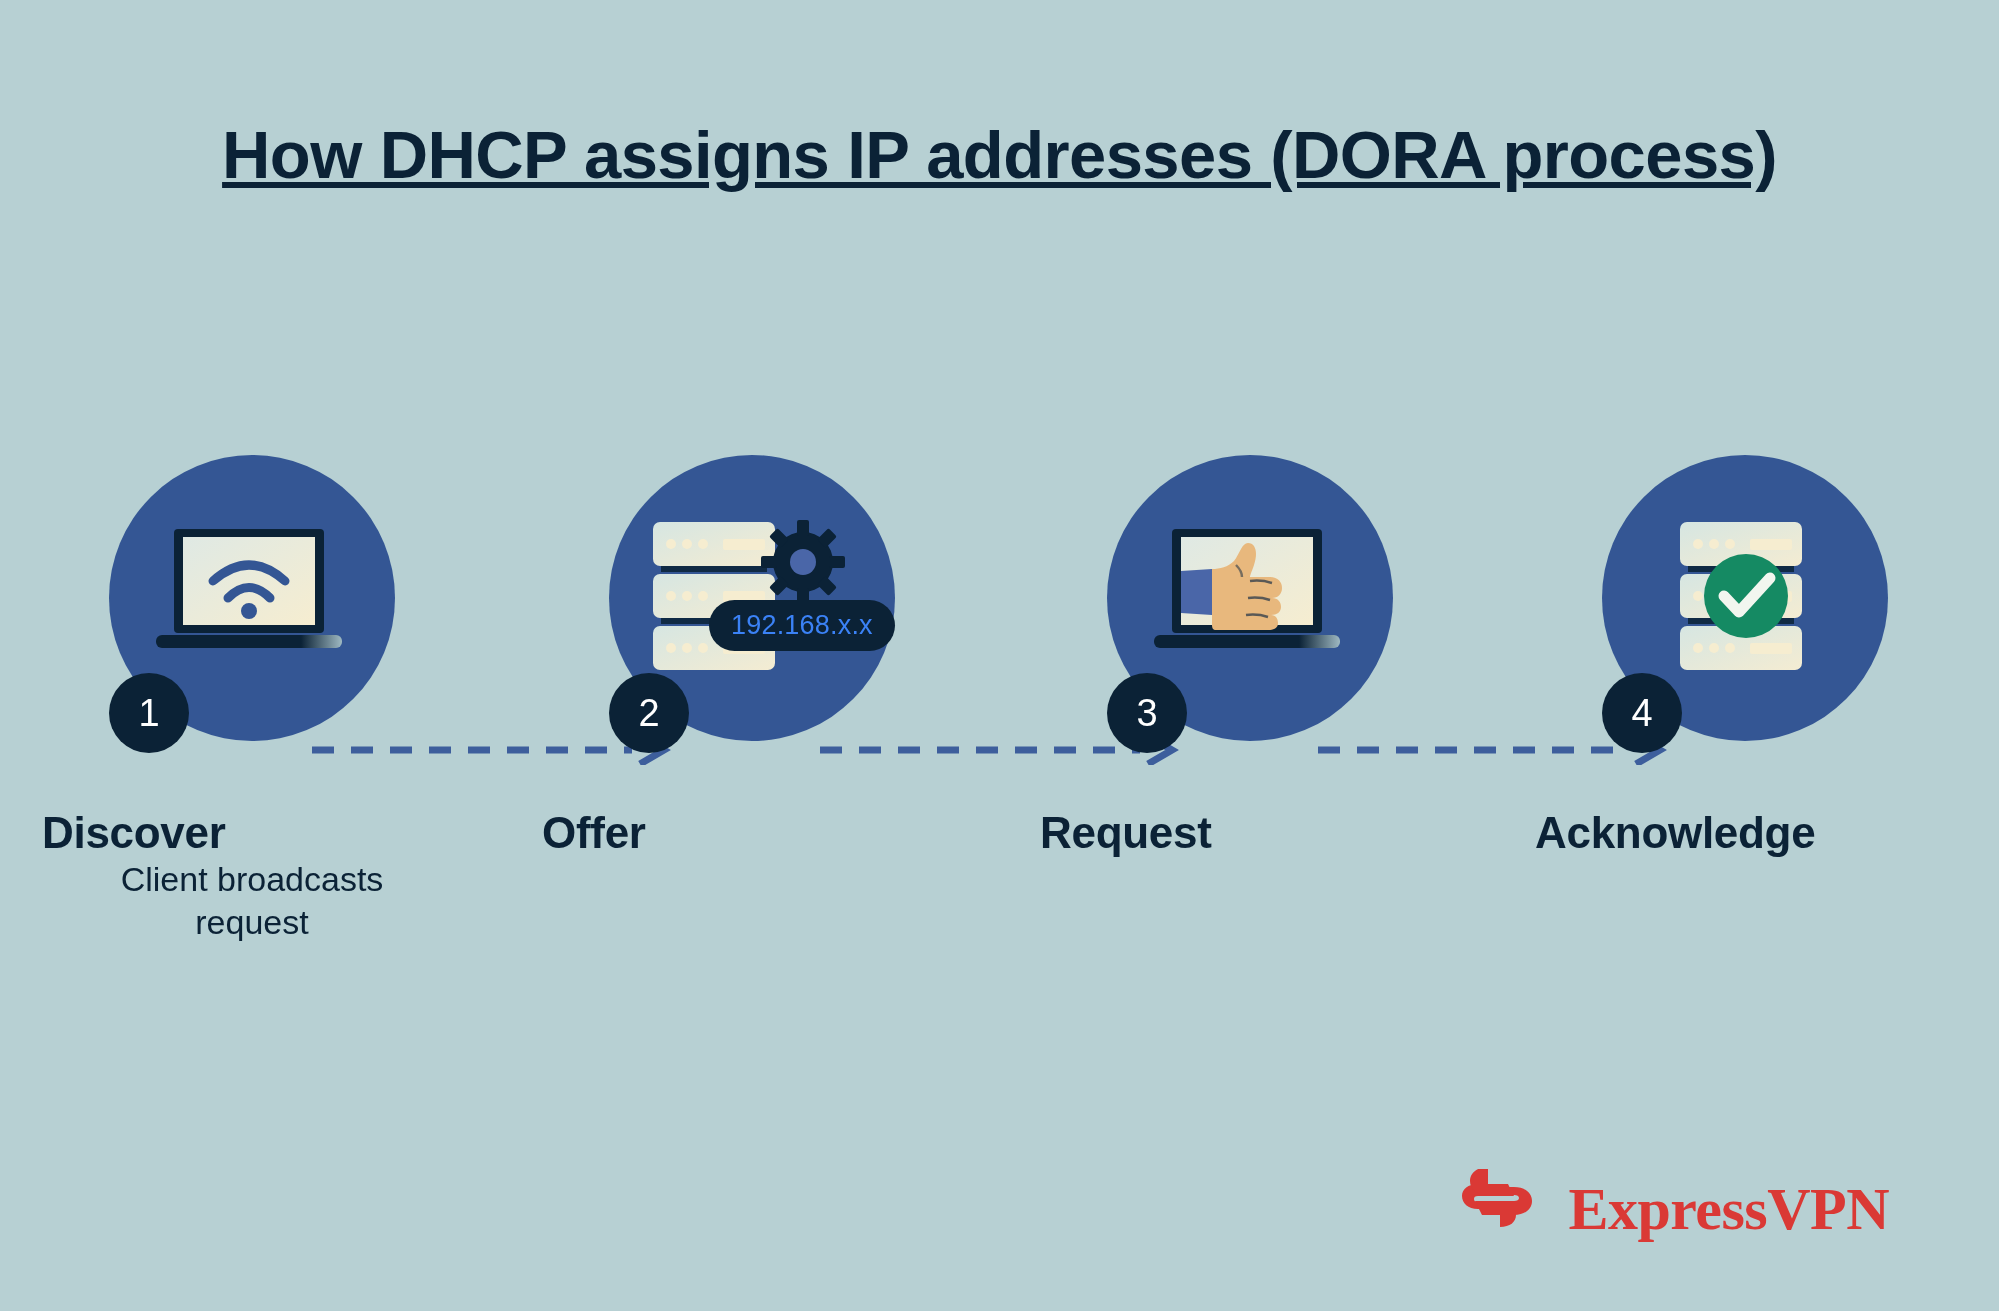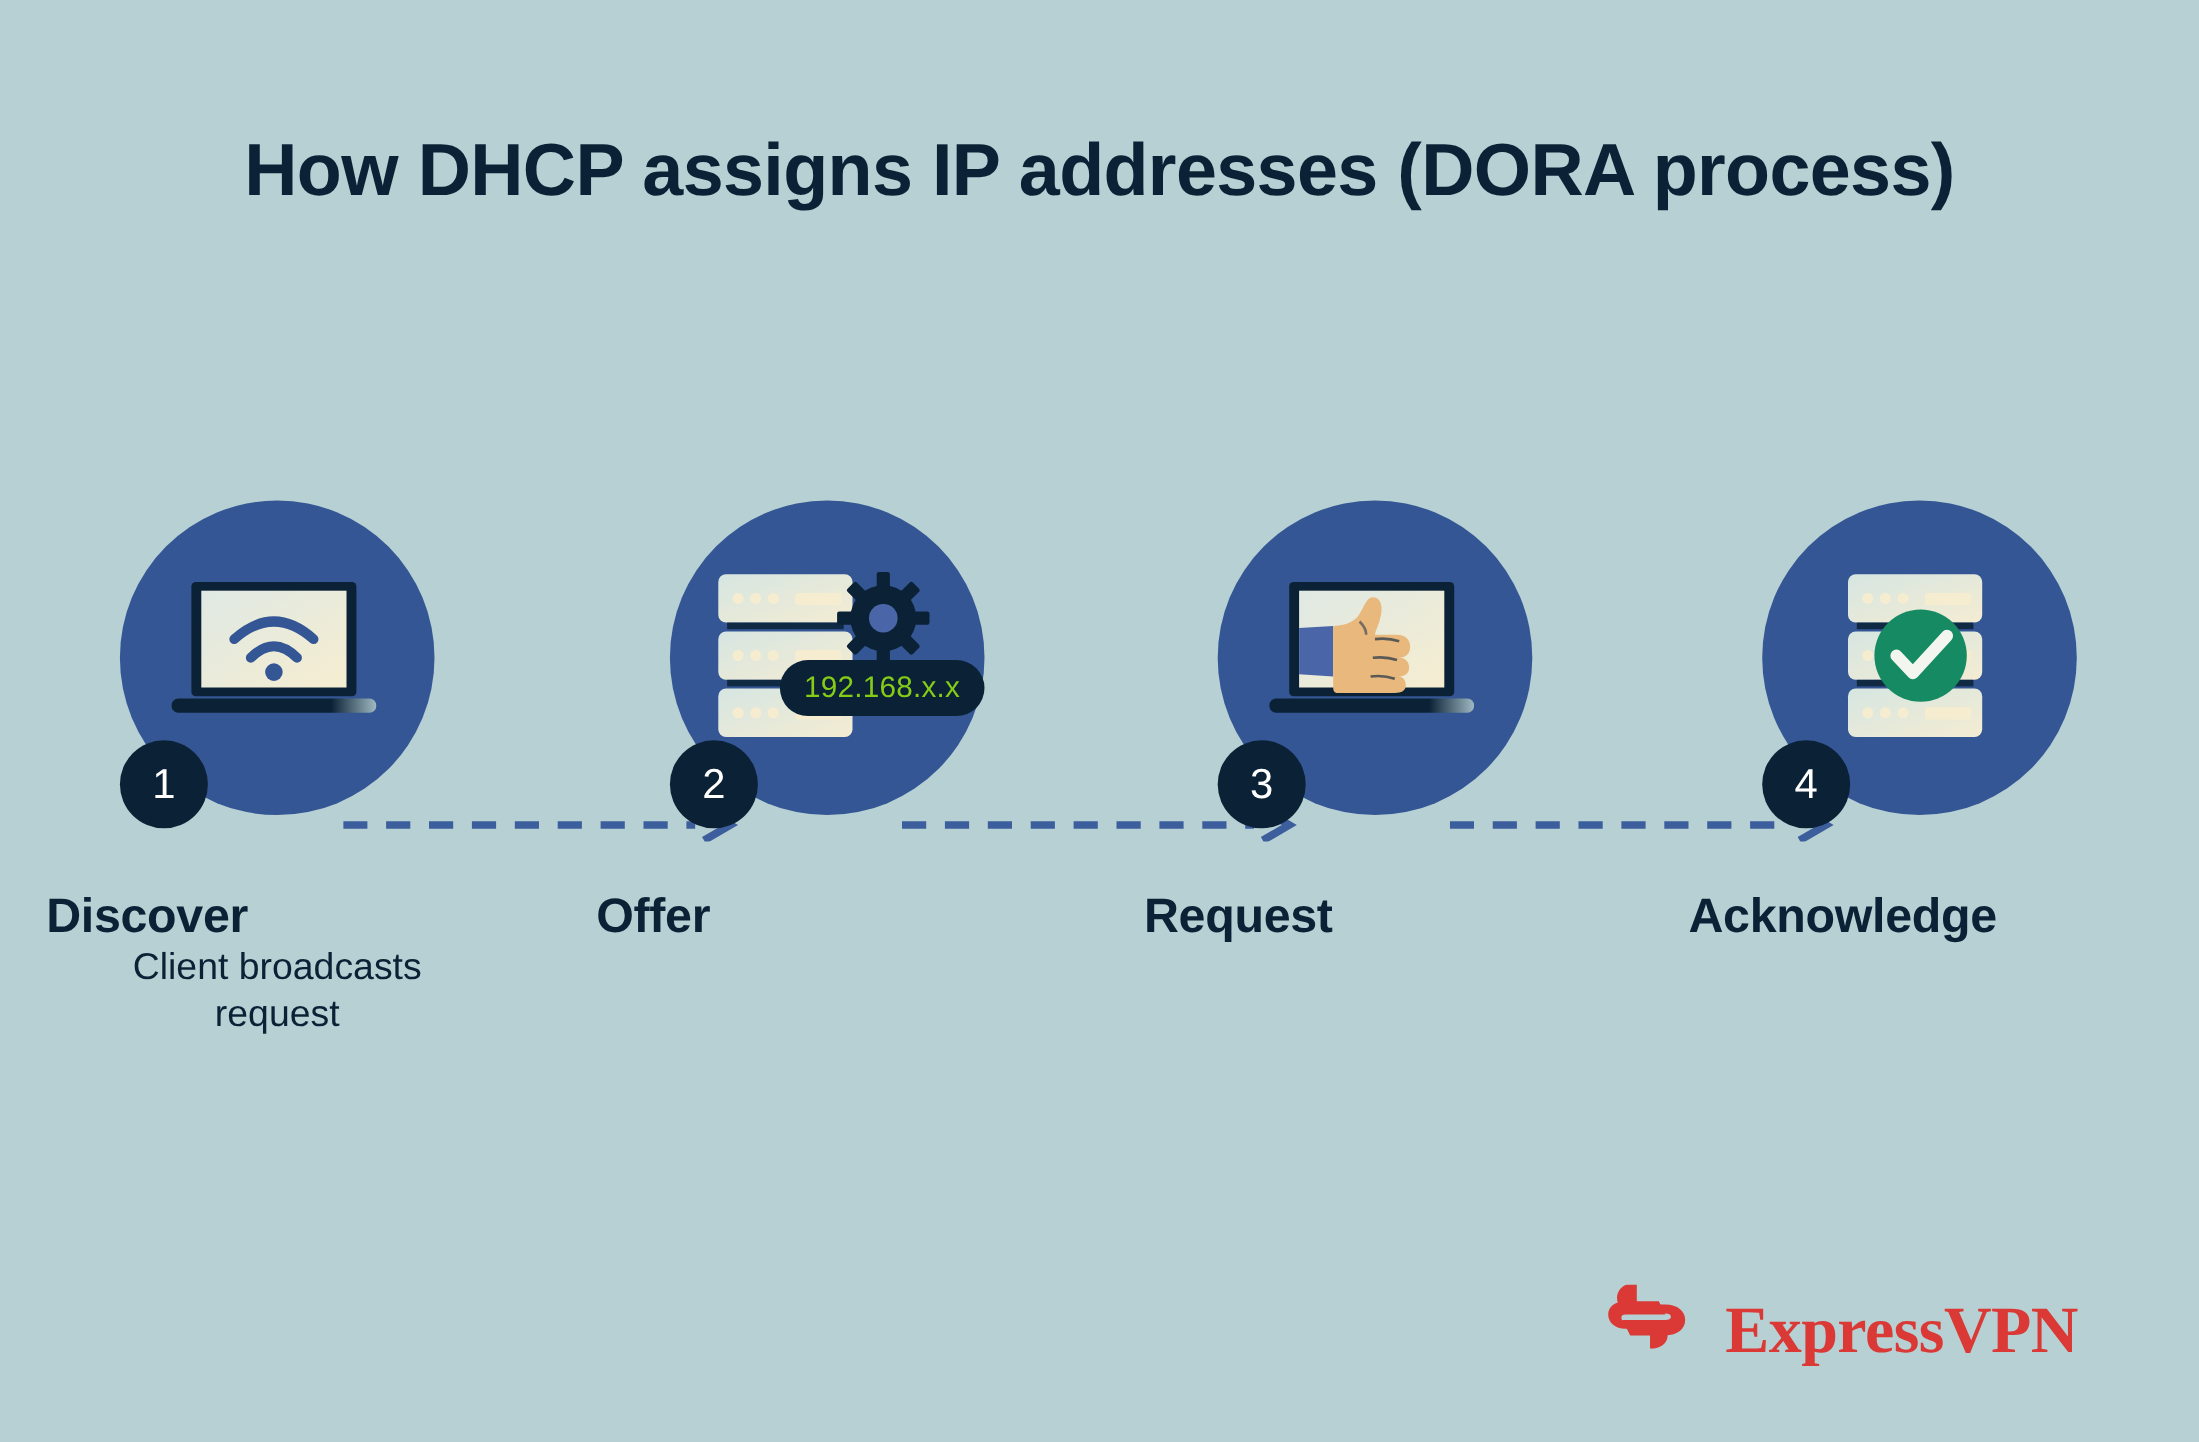--- a/index.html
+++ b/index.html
@@ -26,20 +26,21 @@
     position: absolute;
     top: 118px;
     left: 0;
     width: 1999px;
     text-align: center;
     font-size: 67px;
     font-weight: 700;
     color: #0b2236;
     letter-spacing: -0.6px;
     line-height: 1.1;
+    text-decoration: underline;
   }
 
   
   .steps {
     position: absolute;
     top: 455px;
     left: 0;
     width: 1999px;
     height: 560px;
   }
@@ -237,21 +238,21 @@
                 <rect x="26" y="-6" width="16" height="12" rx="2"></rect>
                 <rect x="-6" y="-42" width="12" height="16" rx="2" transform="rotate(45)"></rect>
                 <rect x="-6" y="26" width="12" height="16" rx="2" transform="rotate(45)"></rect>
                 <rect x="-42" y="-6" width="16" height="12" rx="2" transform="rotate(45)"></rect>
                 <rect x="26" y="-6" width="16" height="12" rx="2" transform="rotate(45)"></rect>
               </g>
               <circle cx="0" cy="0" r="13" fill="#4a66a8"></circle>
             </g>
           </svg>
           
-          <div style="position:absolute; left:62px; top:82px; background:#0b2236; color:#84cc16;
+          <div style="position:absolute; left:62px; top:82px; background:#0b2236; color:#3b82f6;
                       border-radius:30px; padding:10px 22px; font-size:27px; letter-spacing:0.2px;
                       white-space:nowrap; font-family:'Liberation Sans', sans-serif;">
             <span>192.168.x.x</span>
           </div>
         </div>
       </div>
       <div class="badge">2</div>
       <div class="step-label">Offer</div>
     </div>
 

